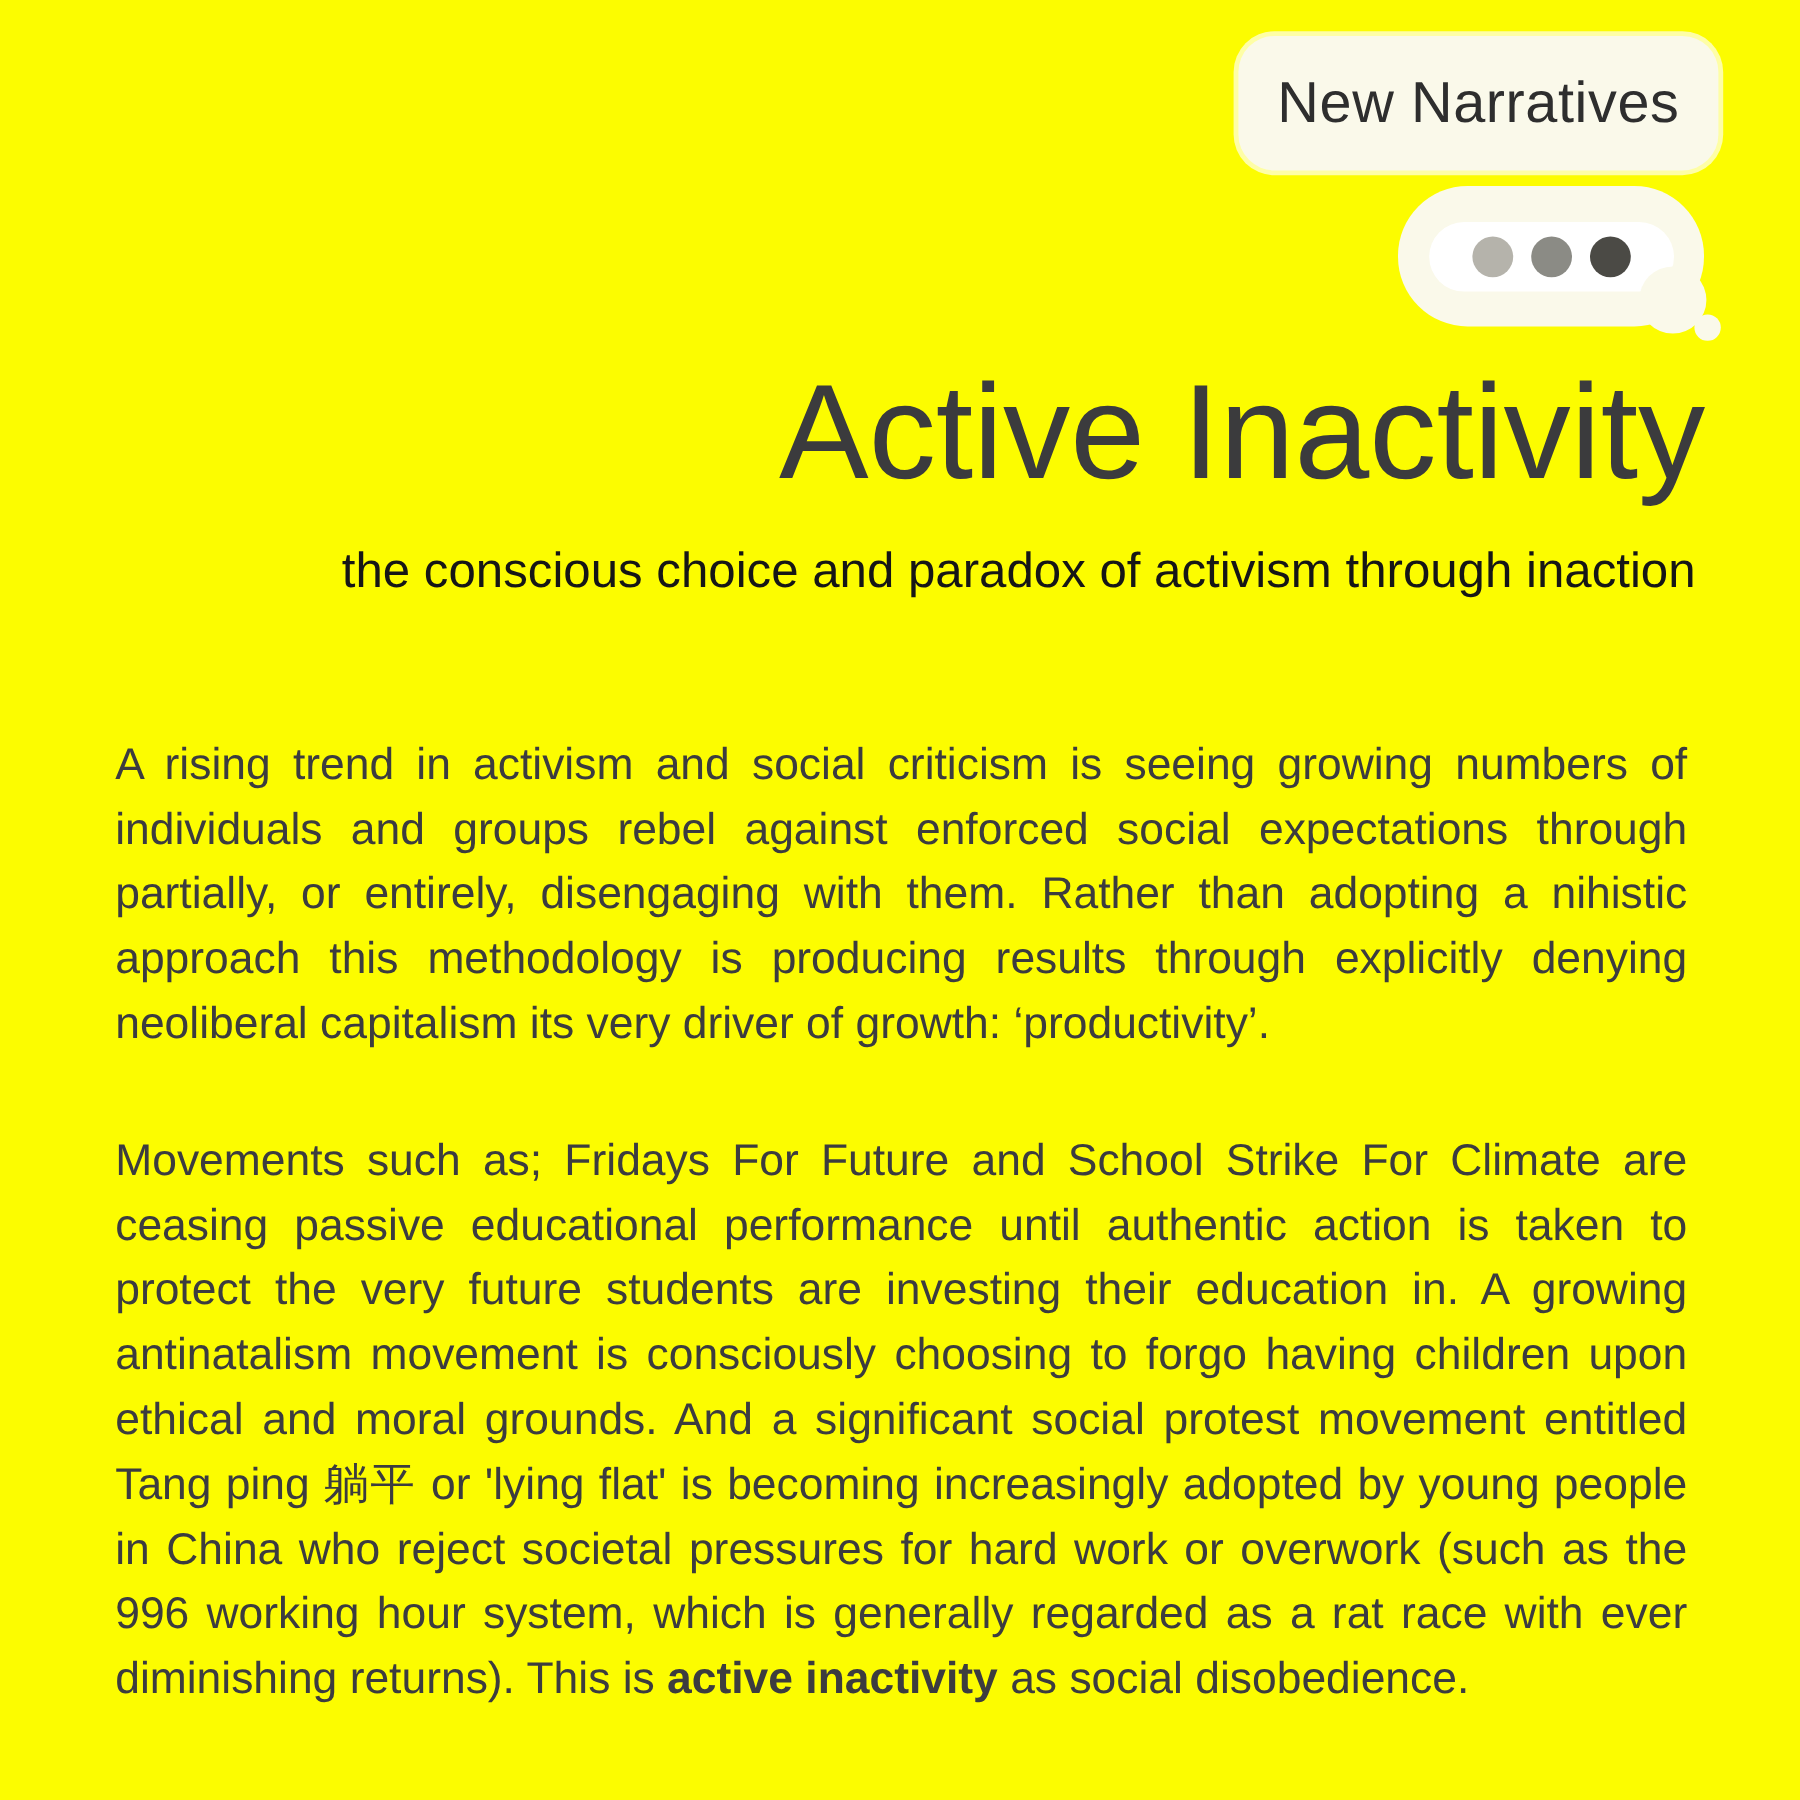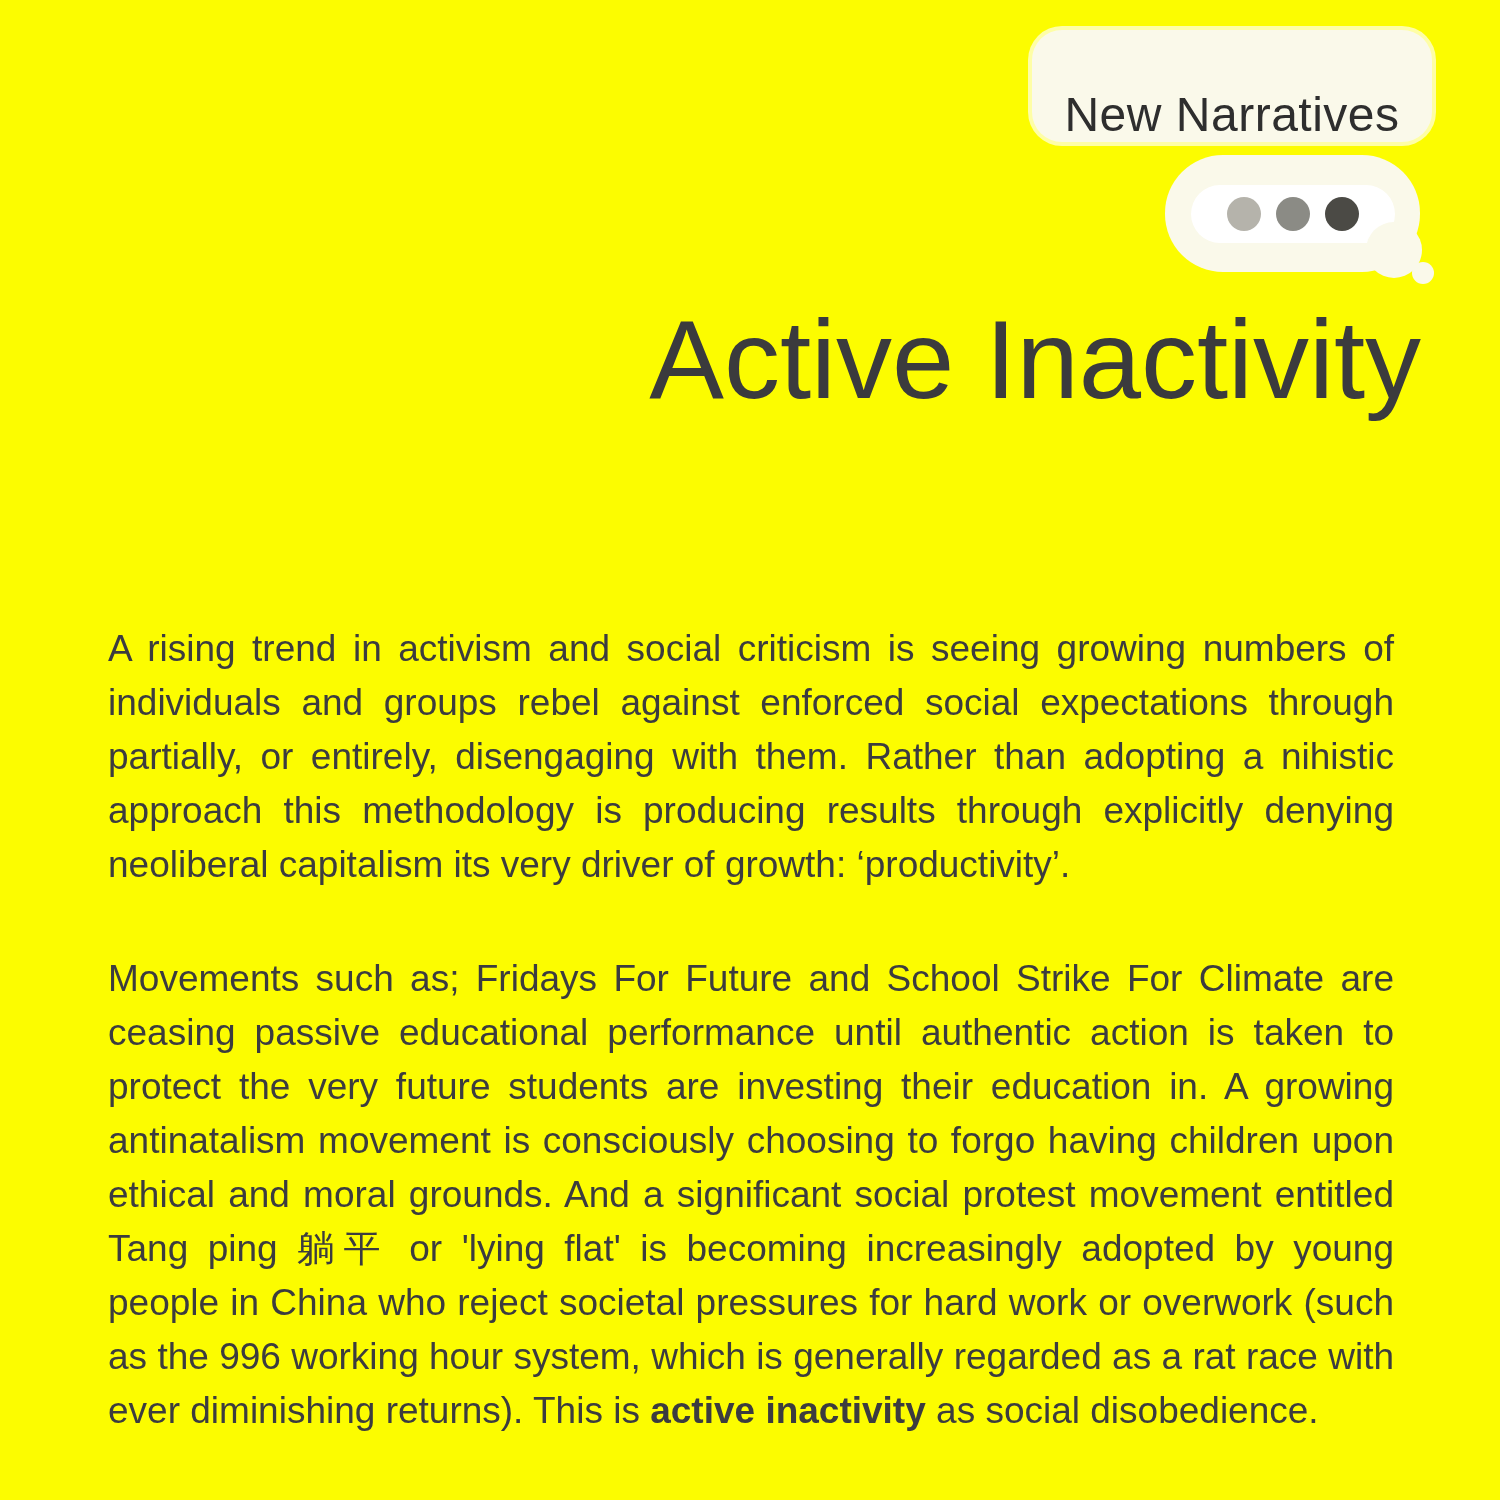--- a/index.html
+++ b/index.html
@@ -11,21 +11,21 @@
     font-family:"Liberation Sans","DejaVu Sans",sans-serif;
   }
 
   
   .brand-bubble{
     position:absolute;top:30px;right:68px;
     width:400px;height:112px;
     background:#FAF9EA;
     border-radius:30px;
     box-shadow:0 0 0 4px rgba(255,255,255,0.65);
-    display:flex;align-items:flex-end;justify-content:center;
+    display:flex;align-items:center;justify-content:center;
   }
   .brand-bubble .label{
     font-size:48px;color:#2E2E2E;letter-spacing:0.5px;white-space:nowrap;
   }
   .typing-bubble{
     position:absolute;top:155px;right:80px;
     width:255px;height:117px;
     background:#FAF9EA;
     border-radius:58px;
     display:flex;align-items:center;justify-content:center;
@@ -61,21 +61,21 @@
   }
 
   
   .body-copy{
     position:absolute;left:96px;top:610px;
     width:1310px;
     font-size:37px;line-height:54px;
     color:#3C3C3F;
     text-align:justify;
   }
-  .para{margin:12px;}
+  .para{margin:0;}
   .para + .para{margin-top:60px;}
   .i{}
   .b{font-weight:bold;}
 </style>
 </head>
 <body>
 
 <div class="canvas">
 
   <div class="brand-bubble">
@@ -86,19 +86,20 @@
     <div class="typing-highlight"></div>
     <div class="dots">
       <span class="dot" style="background: rgb(181, 179, 171);"></span>
       <span class="dot" style="background: rgb(139, 139, 133);"></span>
       <span class="dot" style="background: rgb(75, 74, 69);"></span>
     </div>
   </div>
   <div class="tail-dot"></div>
 
   <div class="title">Active Inactivity</div>
+  <div class="subtitle">the conscious choice and paradox of activism through inaction</div>
 
   <div class="body-copy">
       <p class="para"><span>A rising trend in activism and social criticism is seeing growing numbers of individuals and groups rebel against enforced social expectations through partially, or entirely, disengaging with them. Rather than adopting a nihistic approach this methodology is producing results through explicitly denying neoliberal capitalism its very driver of growth: ‘productivity’.</span></p>
       <p class="para"><span>Movements such as; </span><span class="i">Fridays For Future</span><span> and </span><span class="i">School Strike For Climate</span><span> are ceasing passive educational performance until authentic action is taken to protect the very future students are investing their education in. A growing </span><span class="i">antinatalism</span><span> movement is consciously choosing to forgo having children upon ethical and moral grounds. And a significant social protest movement entitled </span><span class="i">Tang ping</span><span> 躺平 or '</span><span class="i">lying flat</span><span>' is becoming increasingly adopted by young people in China who reject societal pressures for hard work or overwork (such as the 996 working hour system, which is generally regarded as a rat race with ever diminishing returns). This is </span><span class="b">active inactivity</span><span> as social disobedience.</span></p>
     </div>
 
 </div>
 
 </body></html>

